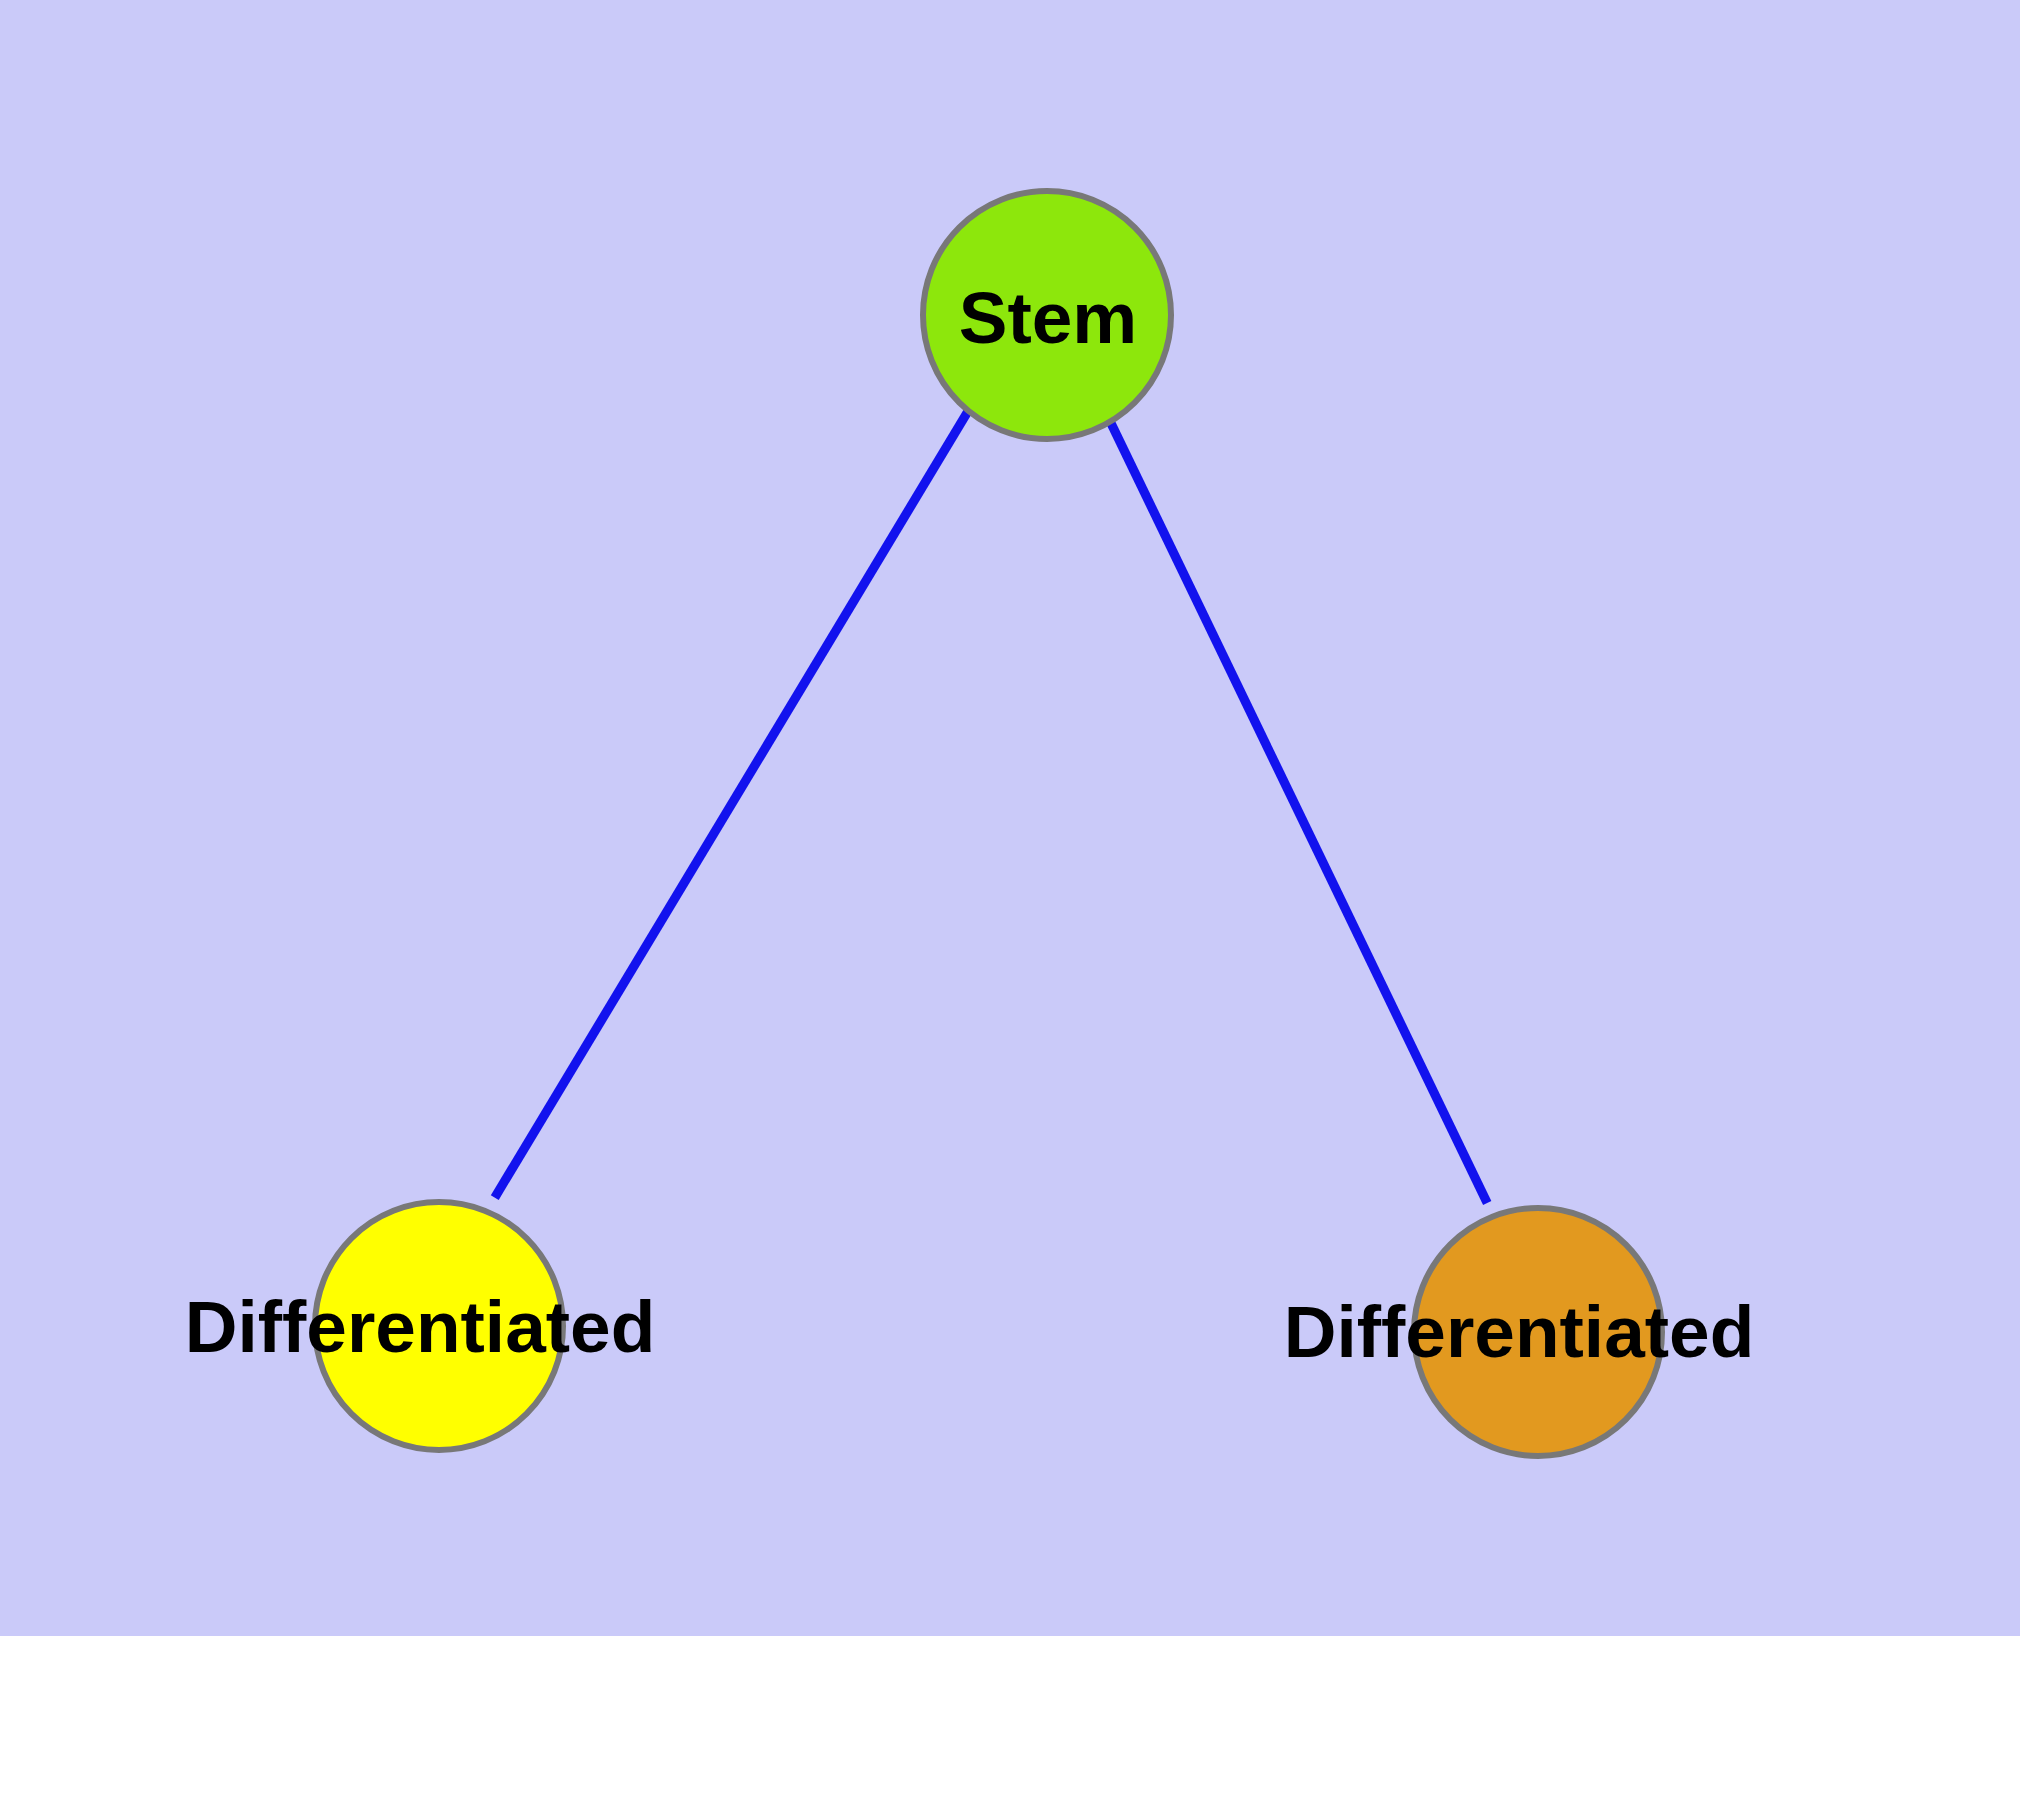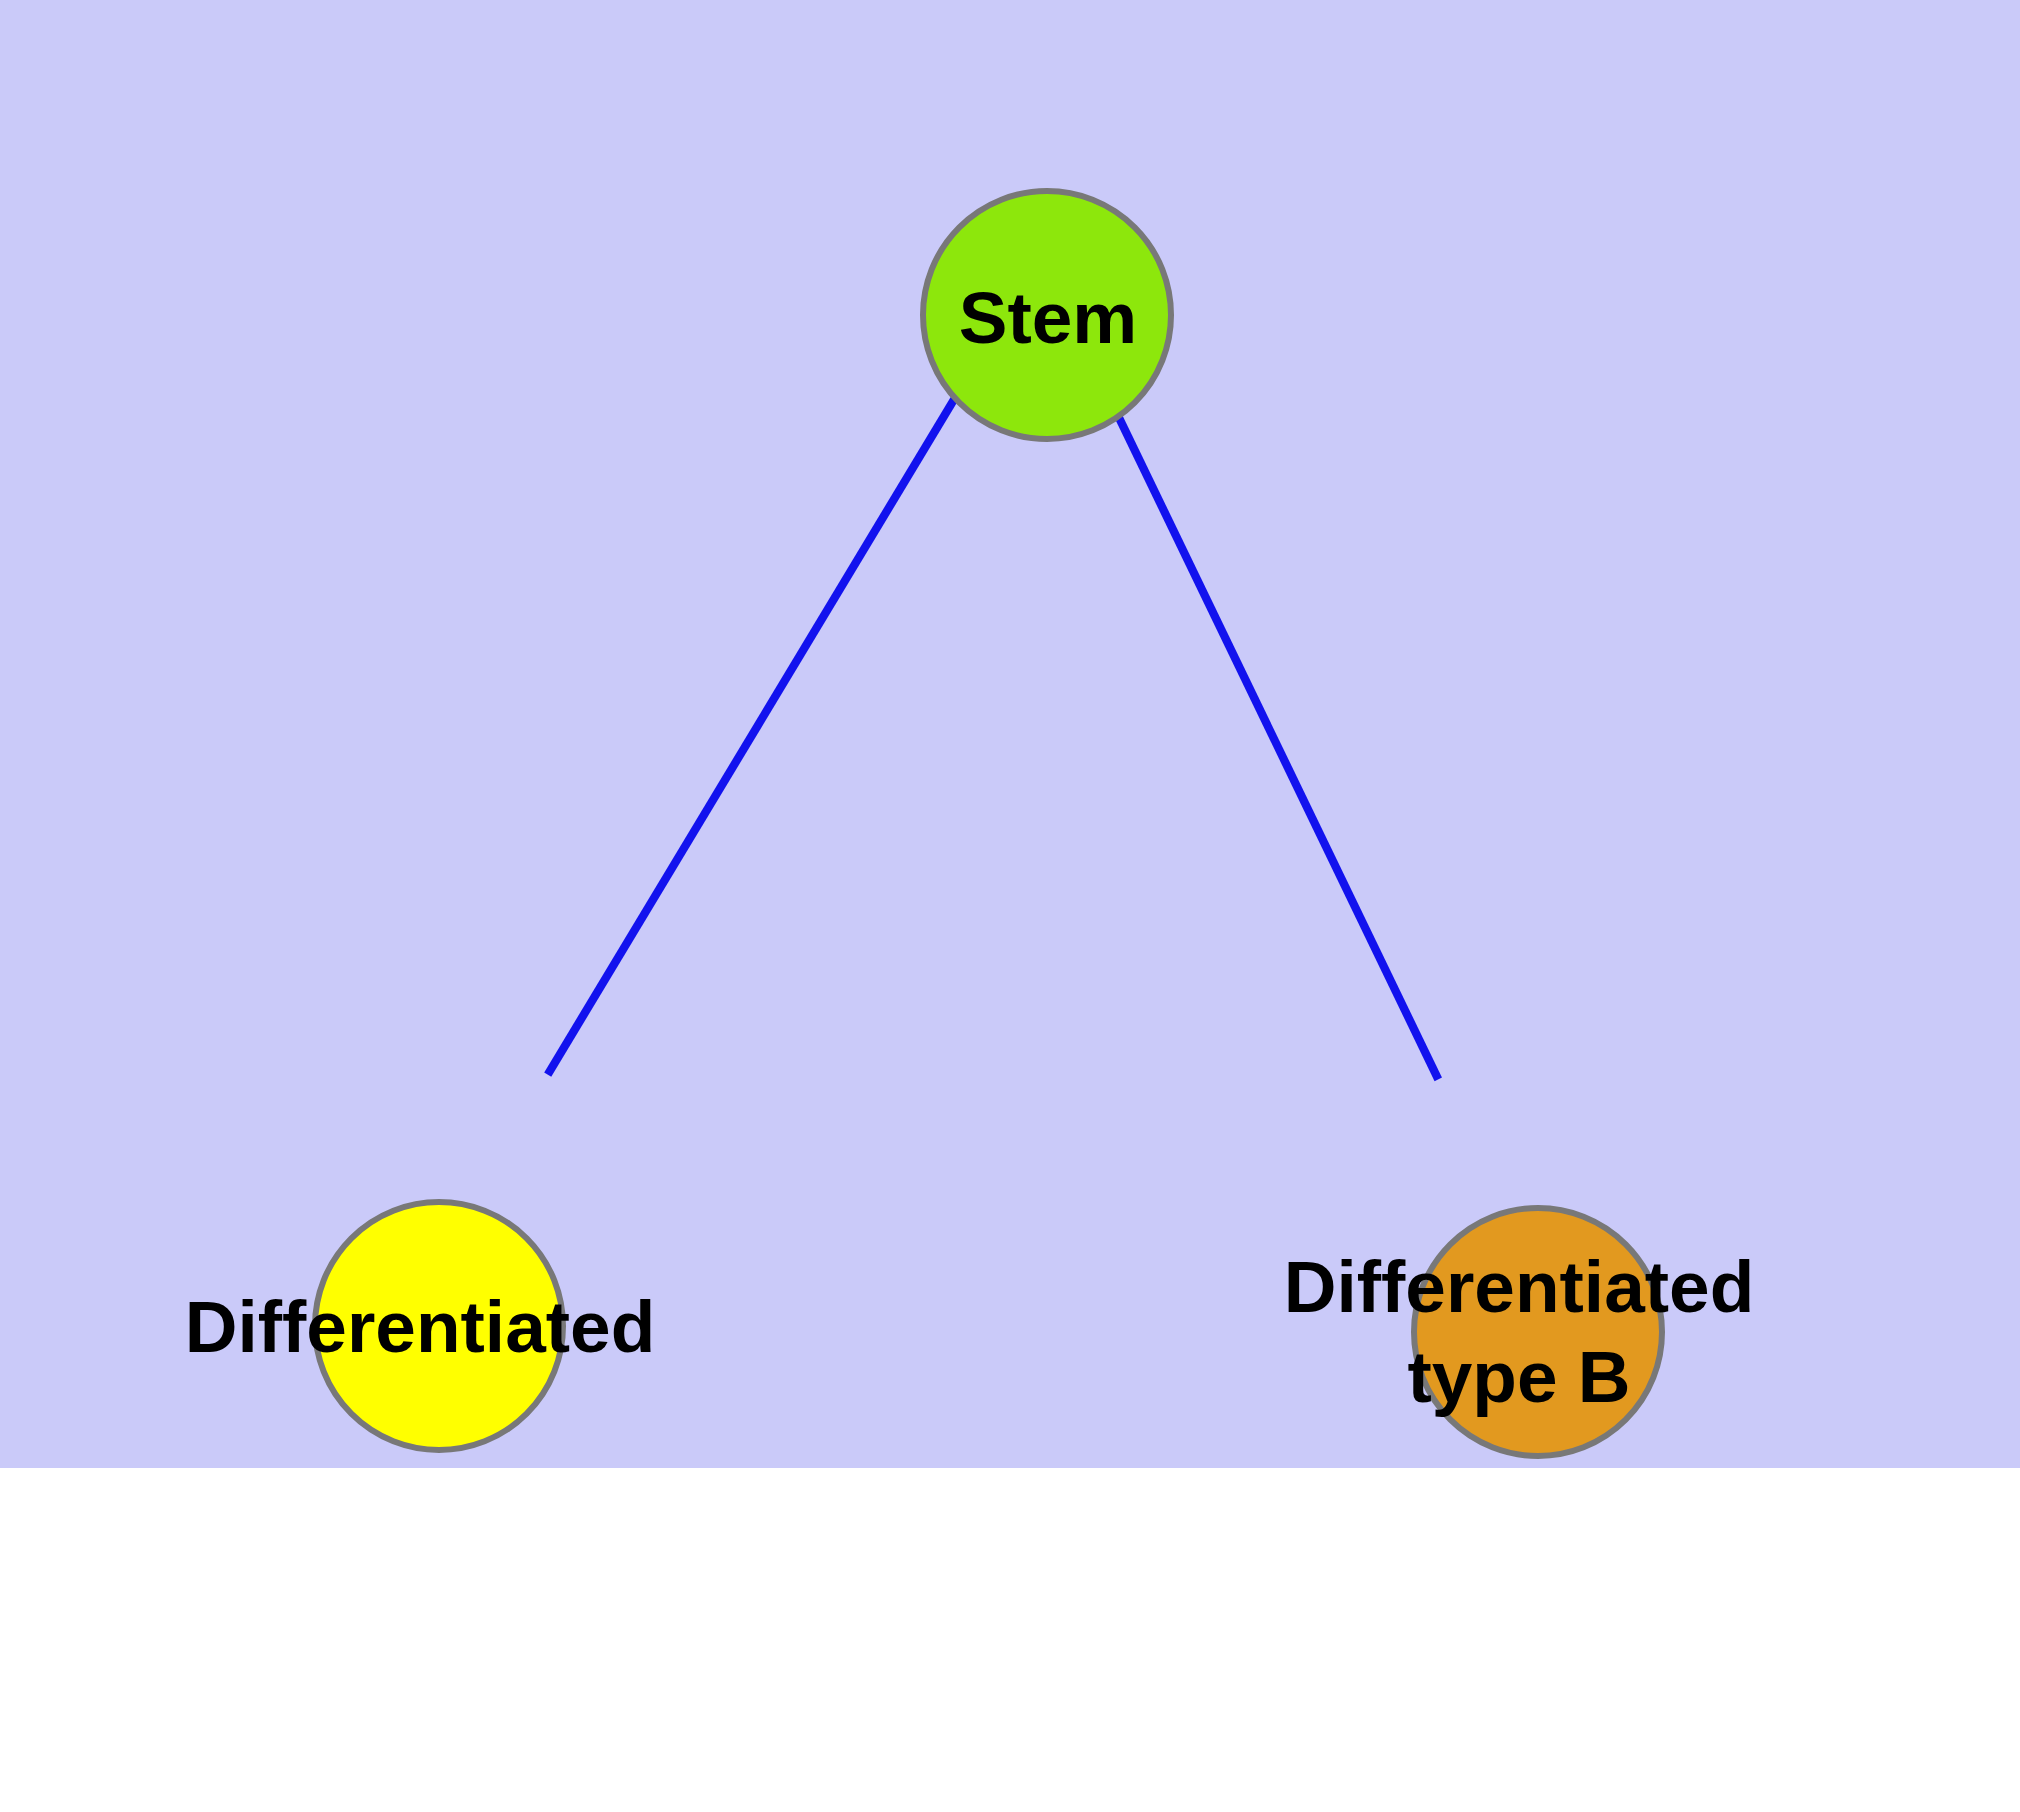--- a/index.html
+++ b/index.html
@@ -1,19 +1,19 @@
 <!DOCTYPE html>
 <html style="font-size:13.6px"><head>
 <meta charset="utf-8">
 <style>
   html, body { margin: 0; padding: 0; }
   .canvas {
     position: relative;
     width: 2021px;
-    height: 1468px;
+    height: 1636px;
     overflow: hidden;
   }
   .edges {
     position: absolute;
     left: 0; top: 0;
     width: 100%; height: 100%;
   }
   .node {
     position: absolute;
     border-radius: 50%;
@@ -50,17 +50,16 @@
   <div class="label" style="left: 1048px; top: 318px; color: rgb(0, 0, 0);">
     <span>Stem</span>
   </div>
 
   <div class="label" style="left: 420px; top: 1327px; color: rgb(0, 0, 0);">
     <span>Differentiated</span>
   </div>
 
   <div class="label" style="left: 1519px; top: 1332px; color: rgb(0, 0, 0);">
     <span>Differentiated</span>
-    <span>type B</span>
   </div>
 
 </div>
 
 
 </body></html>

